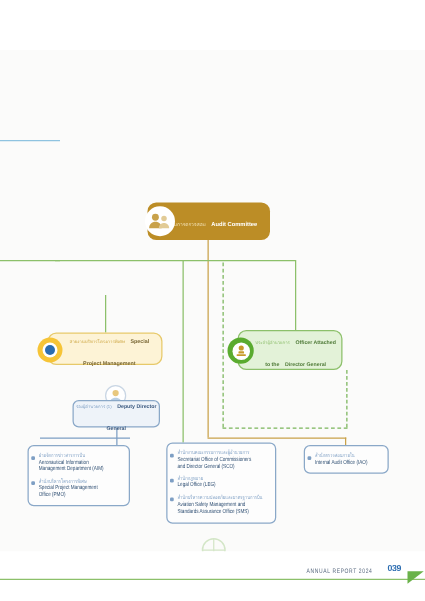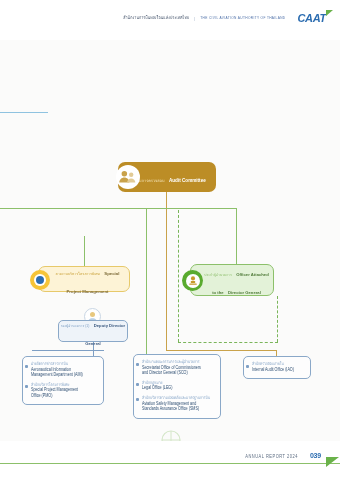--- a/index.html
+++ b/index.html
@@ -218,31 +218,20 @@
     width: 0; height: 0;
     border-left: 13px solid #6ab24a;
     border-bottom: 10px solid transparent;
   }
 </style>
 </head>
 <body>
 
 <div id="page">
 
-  <div class="header">
-    <div class="header-inner">
-      <span class="hdr-th">สำนักงานการบินพลเรือนแห่งประเทศไทย</span>
-      <span class="hdr-sep">|</span>
-      <span class="hdr-en">THE CIVIL AVIATION AUTHORITY OF THAILAND</span>
-      <span class="logo-wrap">
-        <span class="logo-text">CAAT</span>
-        <span class="logo-flag"></span>
-      </span>
-    </div>
-  </div>
 
   <div class="canvas">
 
     <div class="rule rule-blue"></div>
     <div class="rule rule-green1"></div>
     <div class="rule rule-green2"></div>
 
     <svg class="watermark" viewBox="0 0 26 30">
       <circle cx="13" cy="12" r="9" fill="none" stroke="#8cc06a" stroke-width="1.2"></circle>
       <path d="M13 3 L13 21 M4 12 L22 12" stroke="#8cc06a" stroke-width="1"></path>

